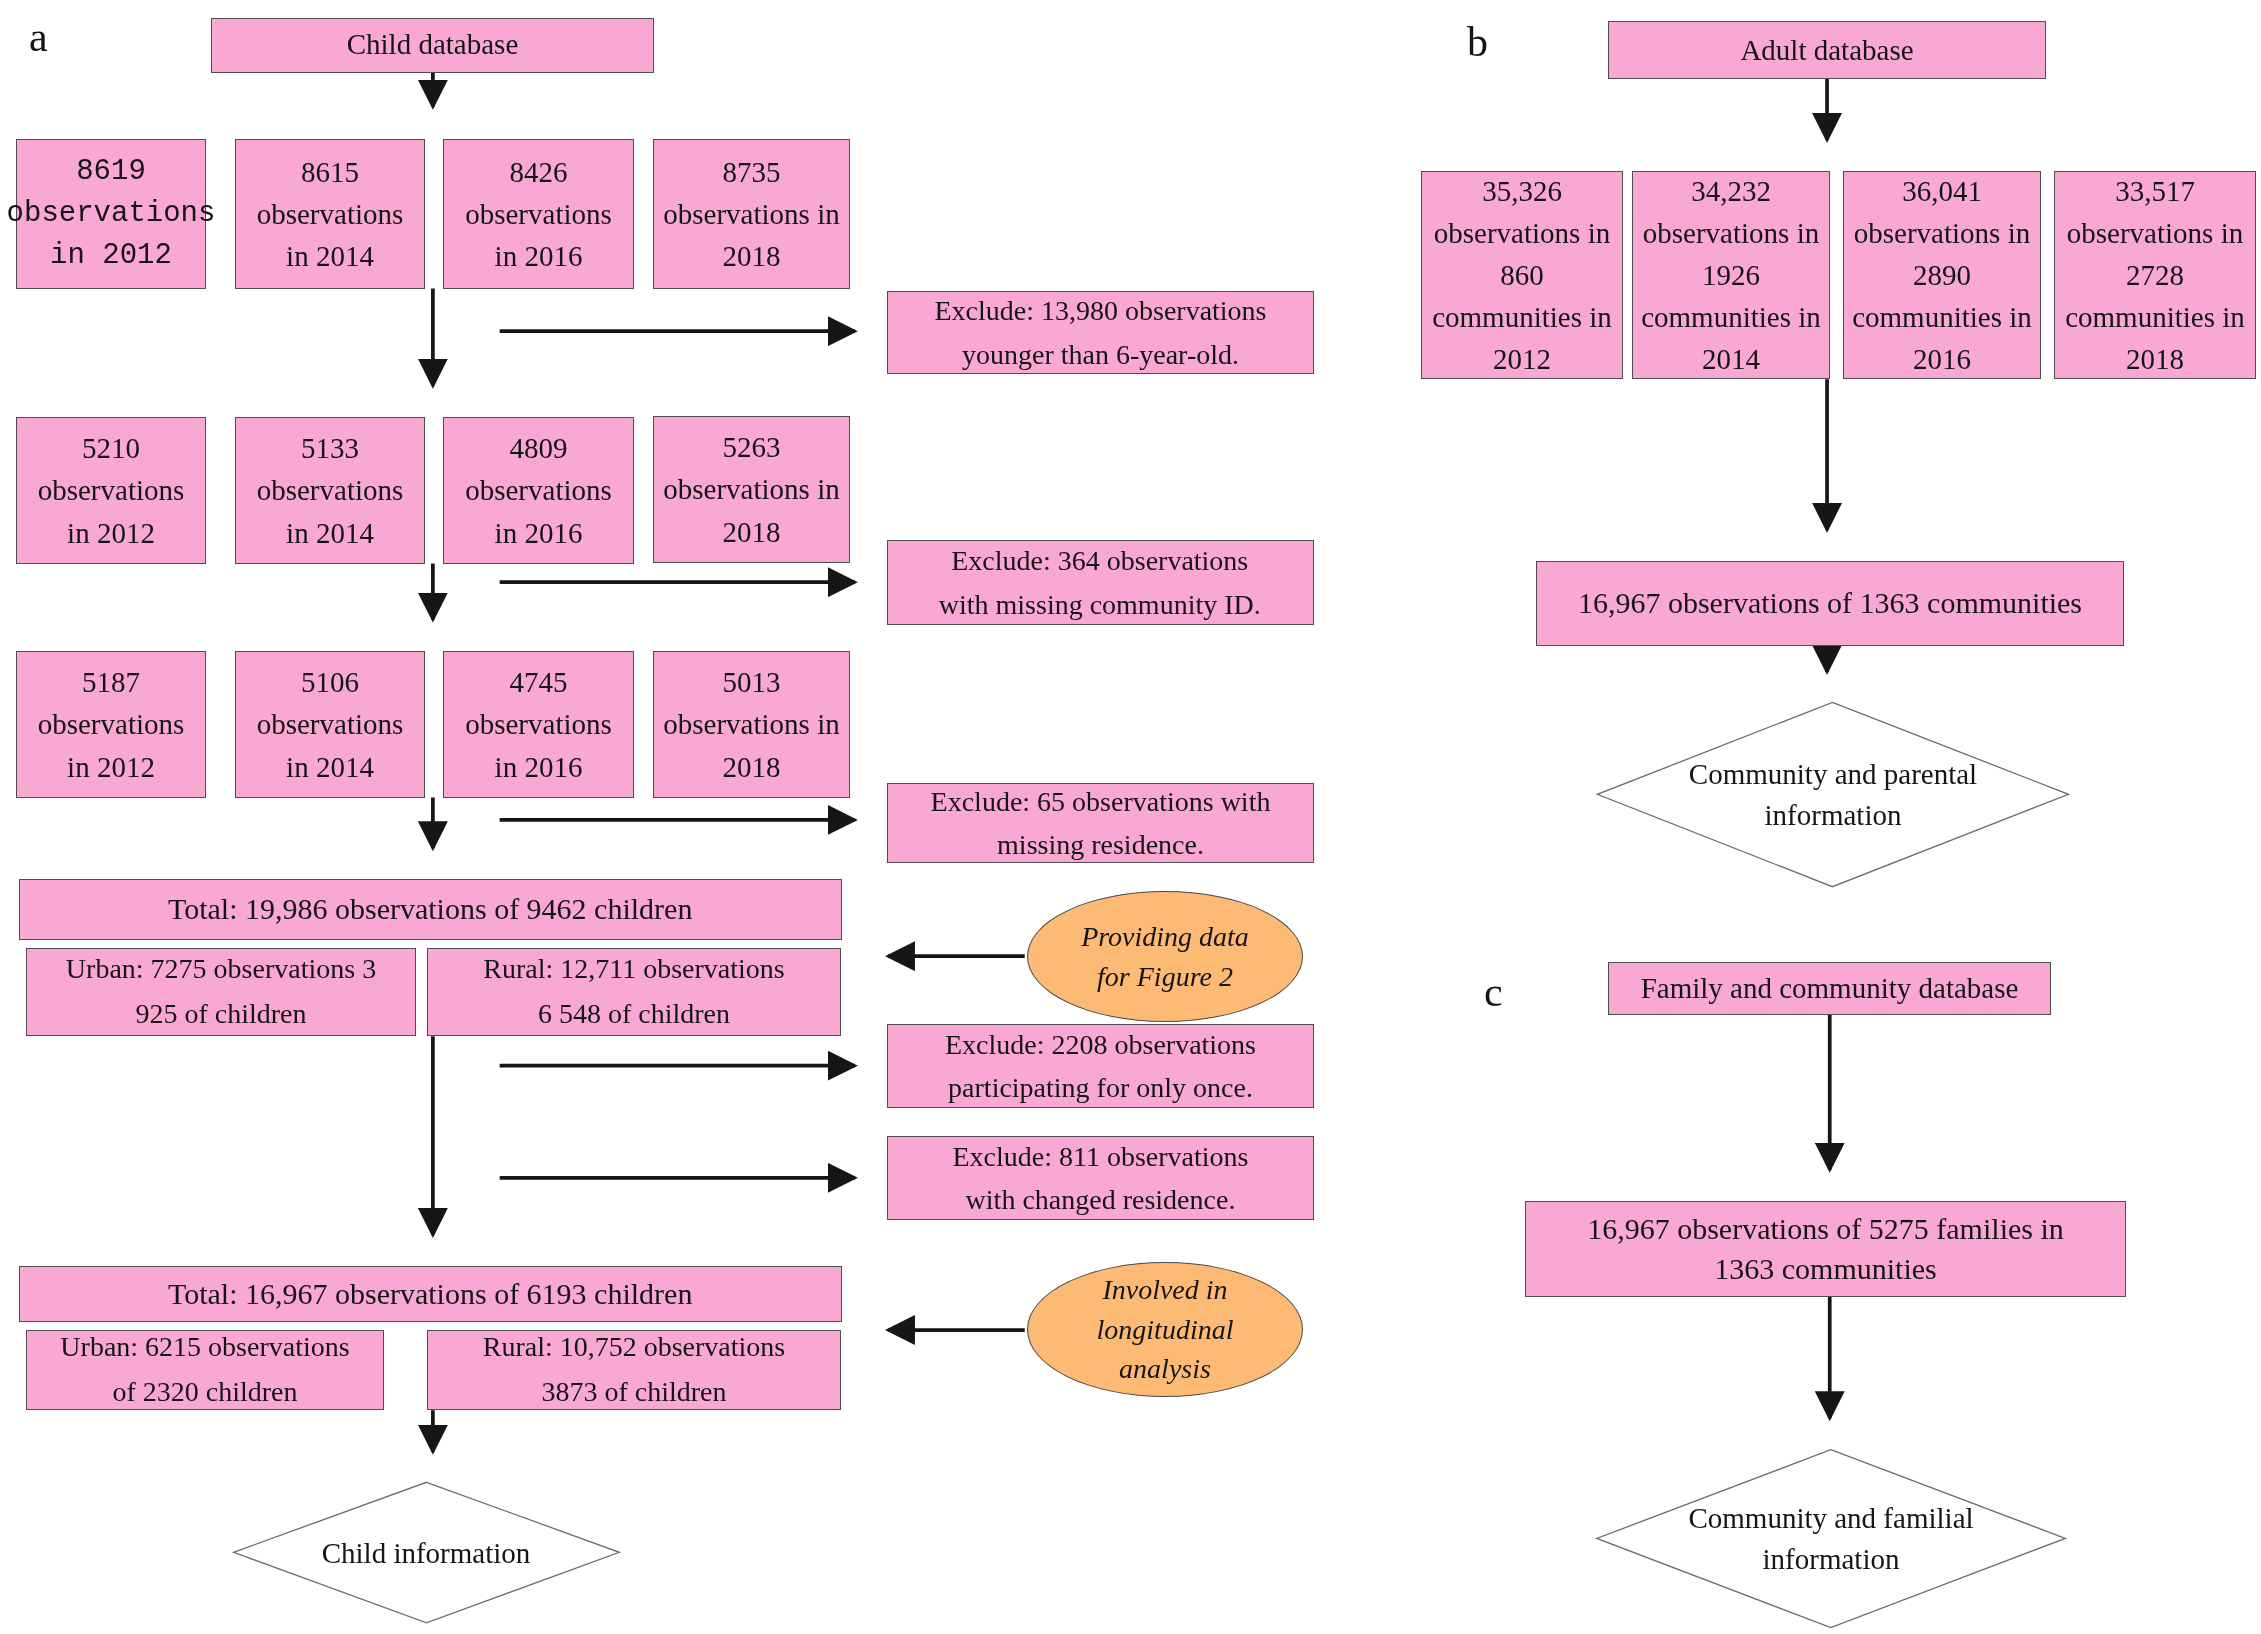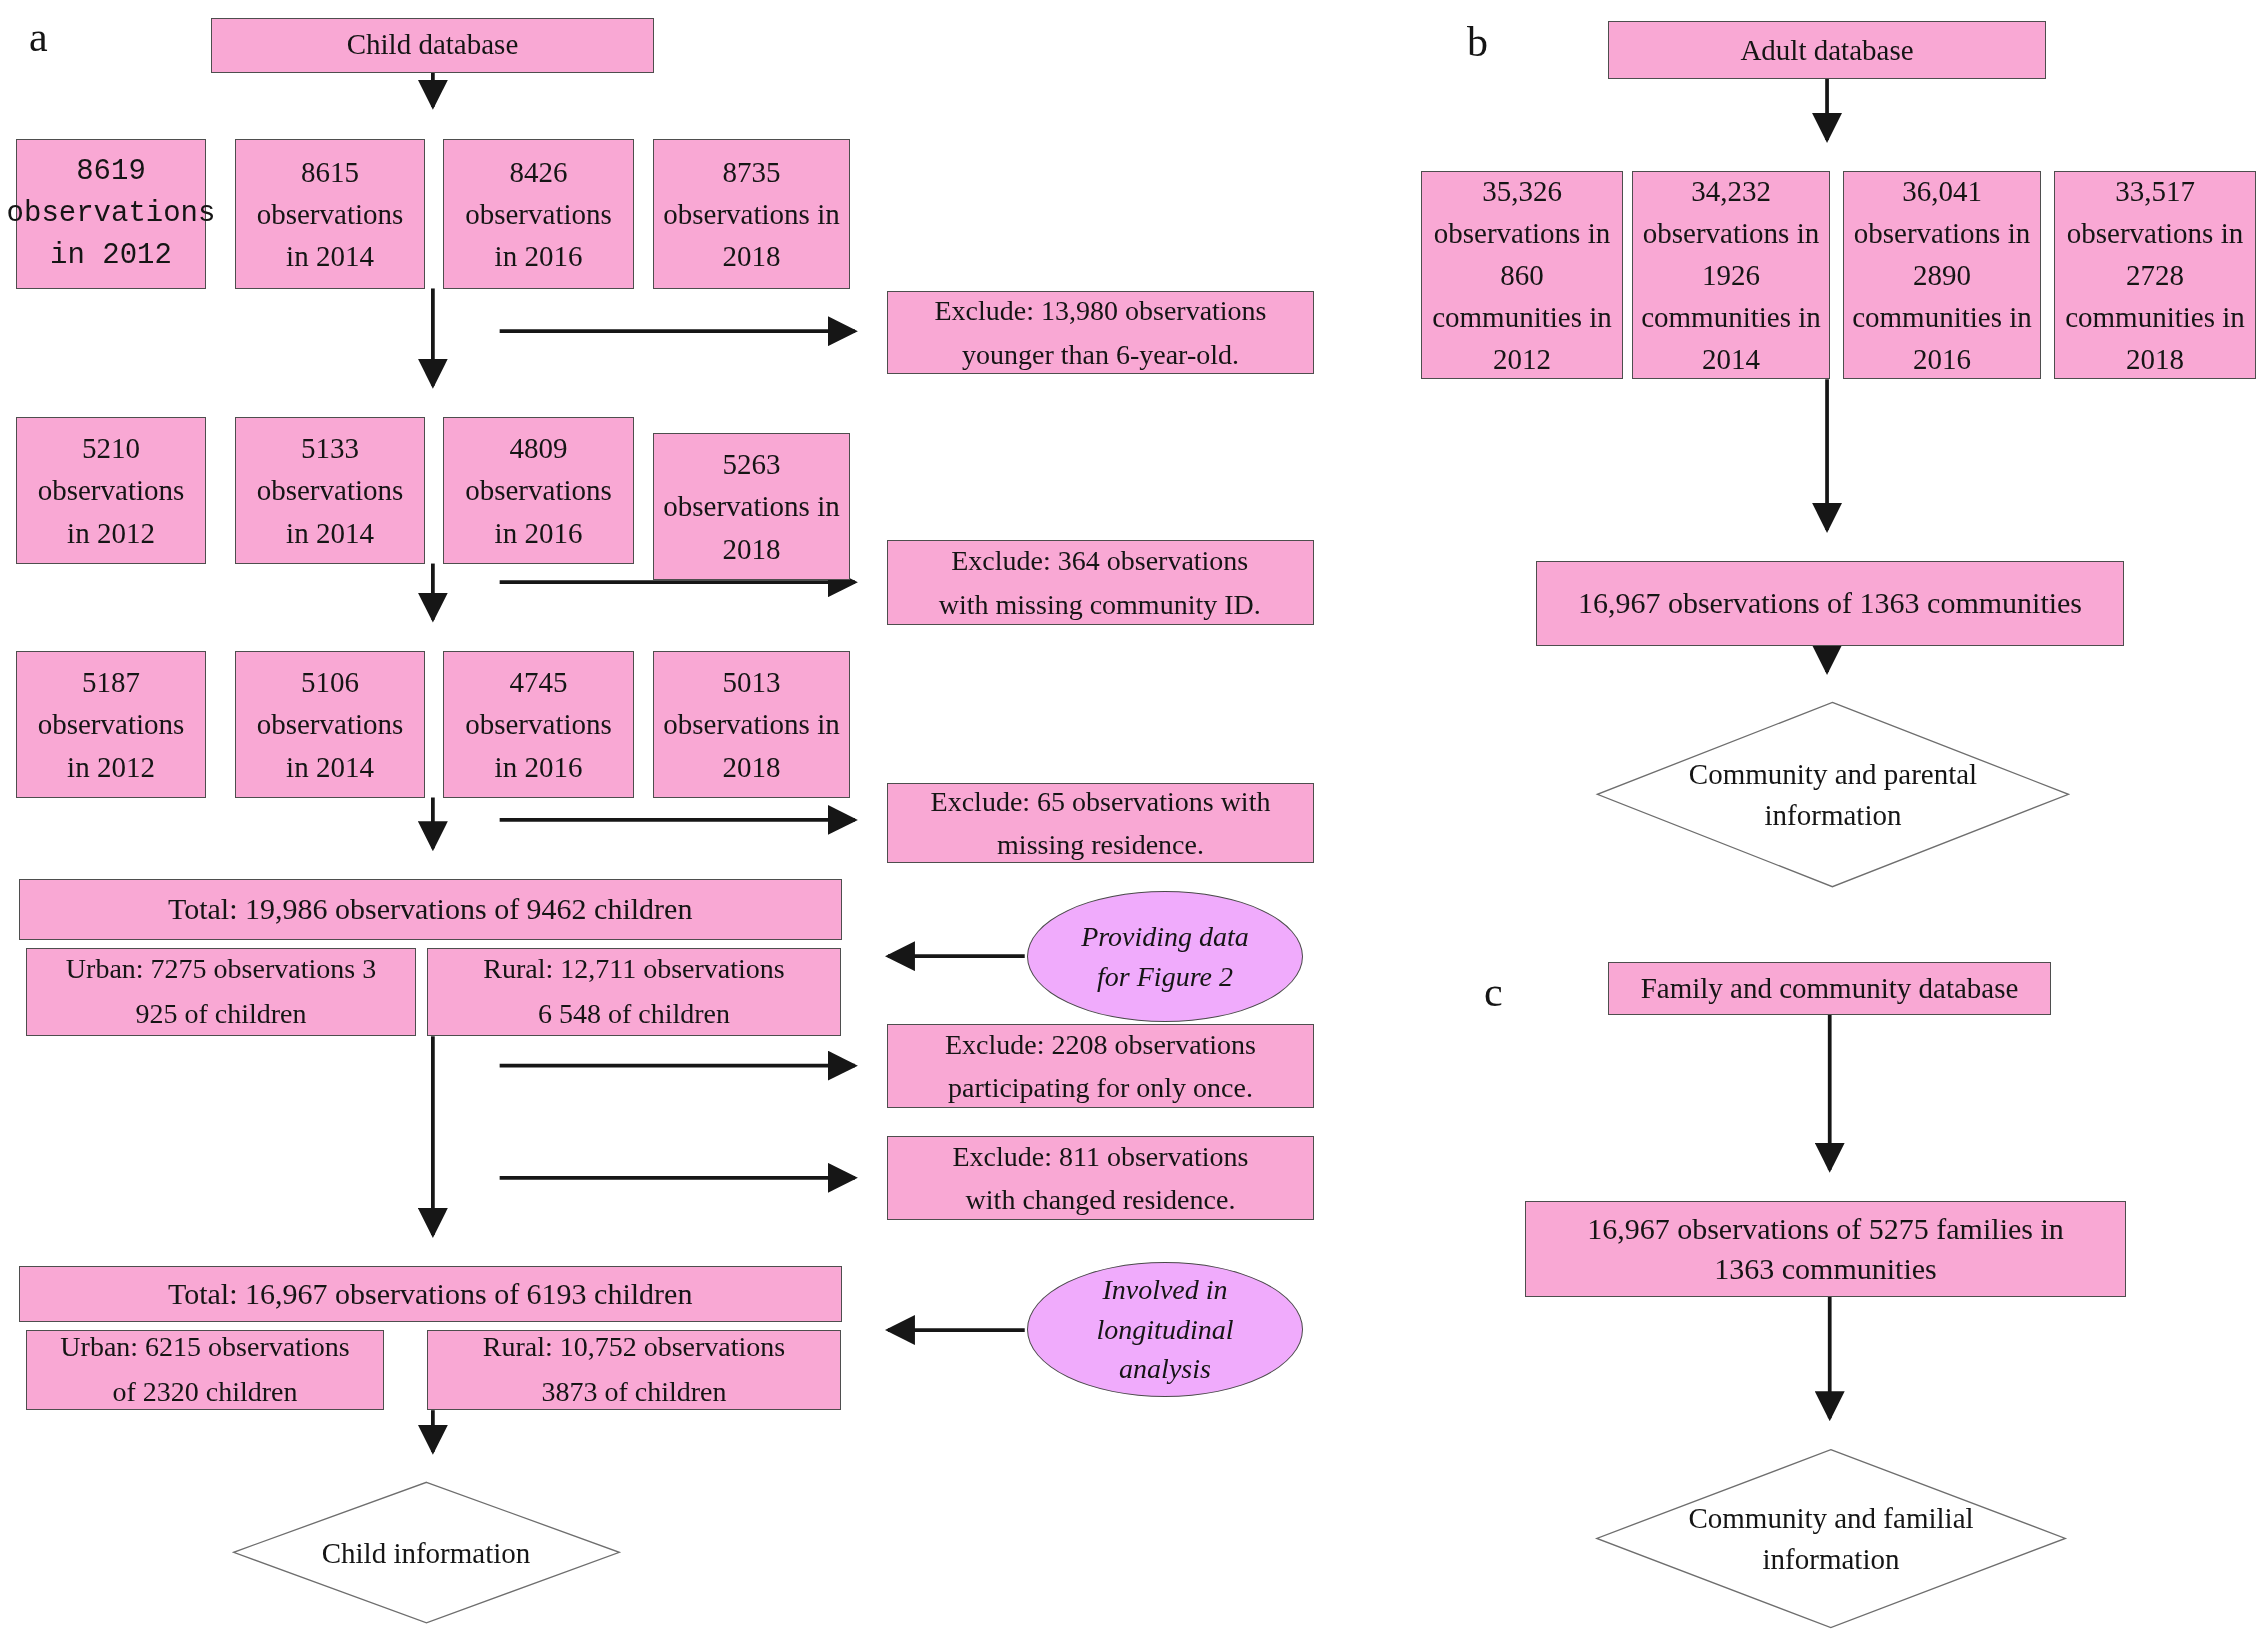--- a/index.html
+++ b/index.html
@@ -20,21 +20,21 @@
     text-align:center;
   }
   .yearbox{font-size:29px;line-height:1.45;padding:4.3px 7.5px;}
   .dbtitle{font-size:29px;line-height:1.3;padding:2.1px 5.3px;}
   .bigbox{font-size:30px;line-height:1.35;padding:3.2px 10.7px;}
   .splitbox{font-size:28px;line-height:1.6;padding:3.2px 7.5px;}
   .exclude{font-size:28px;line-height:1.55;padding:4.3px 8.5px;}
   .ln{display:block;}
   .ellipse{
     position:absolute;box-sizing:border-box;
-    border:1.6px solid #4a4a4a;border-radius:50%;background:#f0abfc;
+    border:1.6px solid #4a4a4a;border-radius:50%;background:#fdba74;
     display:flex;flex-direction:column;align-items:center;justify-content:center;
     font-style:italic;font-size:28px;line-height:1.42;text-align:center;
   }
   .diamond-label{
     position:absolute;transform:translate(-50%,-50%);
     text-align:center;font-size:29px;line-height:1.4;white-space:nowrap;
   }
   .panel-label{position:absolute;font-size:42px;line-height:1;}
 </style>
 </head>
@@ -89,21 +89,21 @@
   <div class="box yearbox" style="left:653px;top:139px;width:197px;height:150px;">8735 observations in 2018</div>
 
   <div class="box exclude" style="left:887px;top:291px;width:427px;height:83px;">
     <span class="ln">Exclude: 13,980 observations</span>
     <span class="ln">younger than 6-year-old.</span>
   </div>
 
   <div class="box yearbox" style="left:16px;top:417px;width:190px;height:147px;">5210 observations in 2012</div>
   <div class="box yearbox" style="left:235px;top:417px;width:190px;height:147px;">5133 observations in 2014</div>
   <div class="box yearbox" style="left:443px;top:417px;width:191px;height:147px;">4809 observations in 2016</div>
-  <div class="box yearbox" style="left:653px;top:433px;width:197px;height:147px;">5263 observations in 2018</div>
+  <div class="box yearbox" style="left:653px;top:416px;width:197px;height:147px;">5263 observations in 2018</div>
 
   <div class="box exclude" style="left:887px;top:540px;width:427px;height:85px;padding-left:7px;">
     <span class="ln">Exclude: 364 observations</span>
     <span class="ln">with missing community ID.</span>
   </div>
 
   <div class="box yearbox" style="left:16px;top:651px;width:190px;height:147px;">5187 observations in 2012</div>
   <div class="box yearbox" style="left:235px;top:651px;width:190px;height:147px;">5106 observations in 2014</div>
   <div class="box yearbox" style="left:443px;top:651px;width:191px;height:147px;">4745 observations in 2016</div>
   <div class="box yearbox" style="left:653px;top:651px;width:197px;height:147px;">5013 observations in 2018</div>

